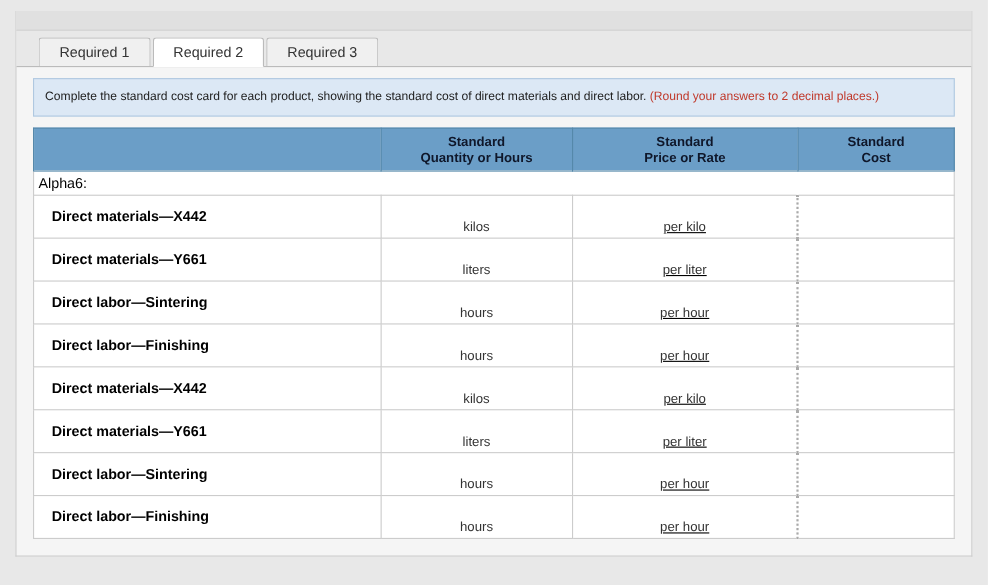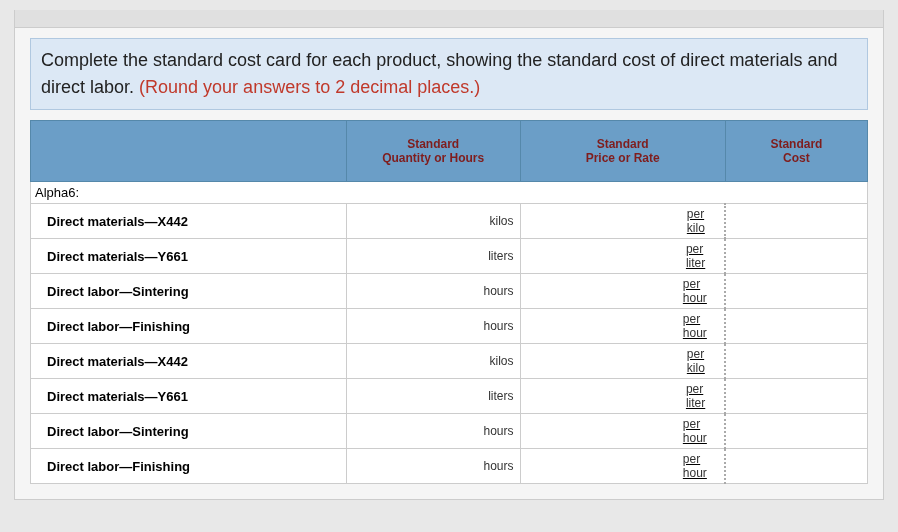--- a/index.html
+++ b/index.html
@@ -47,41 +47,41 @@
       border-bottom: 1px solid #ffffff;
       font-weight: normal;
       margin-bottom: -1px;
       z-index: 1;
     }
     .instruction-box {
       background: #dce8f5;
       border: 1px solid #b0c8e0;
       margin: 10px 15px;
       padding: 8px 10px;
-      font-size: 18px;
+      font-size: 11px;
       color: #222;
       line-height: 1.5;
     }
     .instruction-box .round-note {
       color: #c0392b;
     }
     .content {
       padding: 0 15px 15px 15px;
     }
     table {
       width: 100%;
       border-collapse: collapse;
       margin-top: 8px;
       font-size: 13px;
     }
     thead th {
       background: #6b9ec7;
-      color: #7f1d1d;
+      color: #0f172a;
       border: 1px solid #5588aa;
-      padding: 16px 8px;
+      padding: 5px 8px;
       text-align: center;
       font-weight: bold;
       font-size: 12px;
     }
     thead th:first-child {
       background: #6b9ec7;
     }
     tbody td {
       border: 1px solid #ccc;
       padding: 3px 6px;
@@ -134,28 +134,34 @@
     td.cost-cell {
       width: 90px;
     }
     td.label-cell {
       width: 200px;
     }
     .inline-input {
       display: flex;
       align-items: center;
       gap: 4px;
+      flex-direction: column;
     }
   </style>
 </head>
 <body>
 
 <div class="main-container">
   <div class="top-bar"></div>
 
+  <div class="tabs">
+    <div class="tab">Required 1</div>
+    <div class="tab active">Required 2</div>
+    <div class="tab">Required 3</div>
+  </div>
 
   <div class="instruction-box">
     <span>Complete the standard cost card for each product, showing the standard cost of direct materials and direct labor. </span><span class="round-note">(Round your answers to 2 decimal places.)</span>
   </div>
 
   <div class="content">
     <table>
       <thead>
         <tr>
           <th style="text-align:left;"></th>

